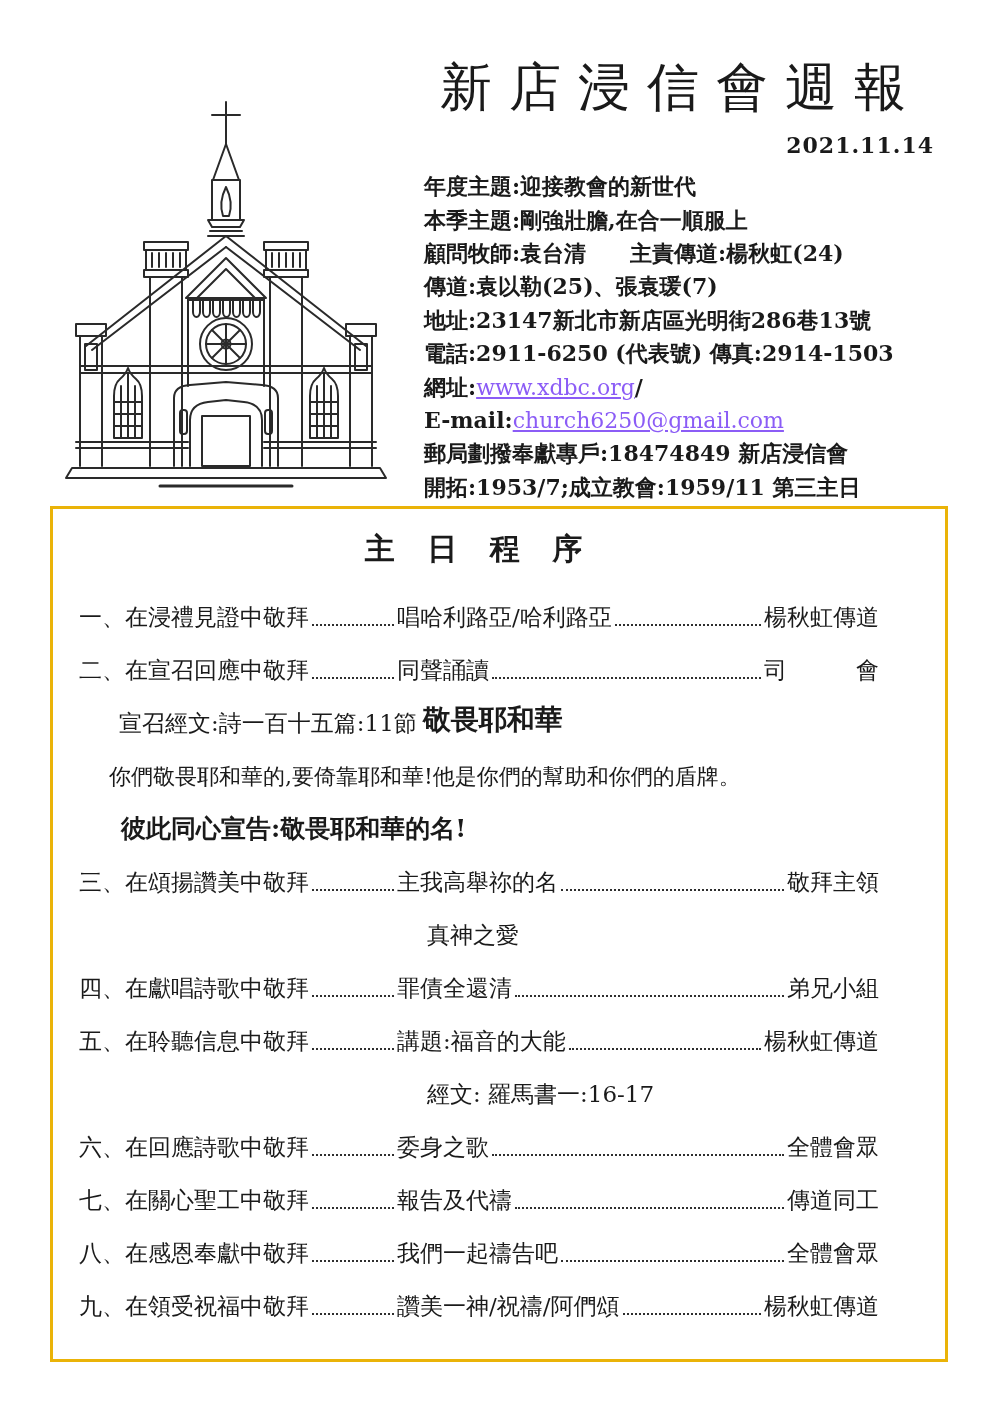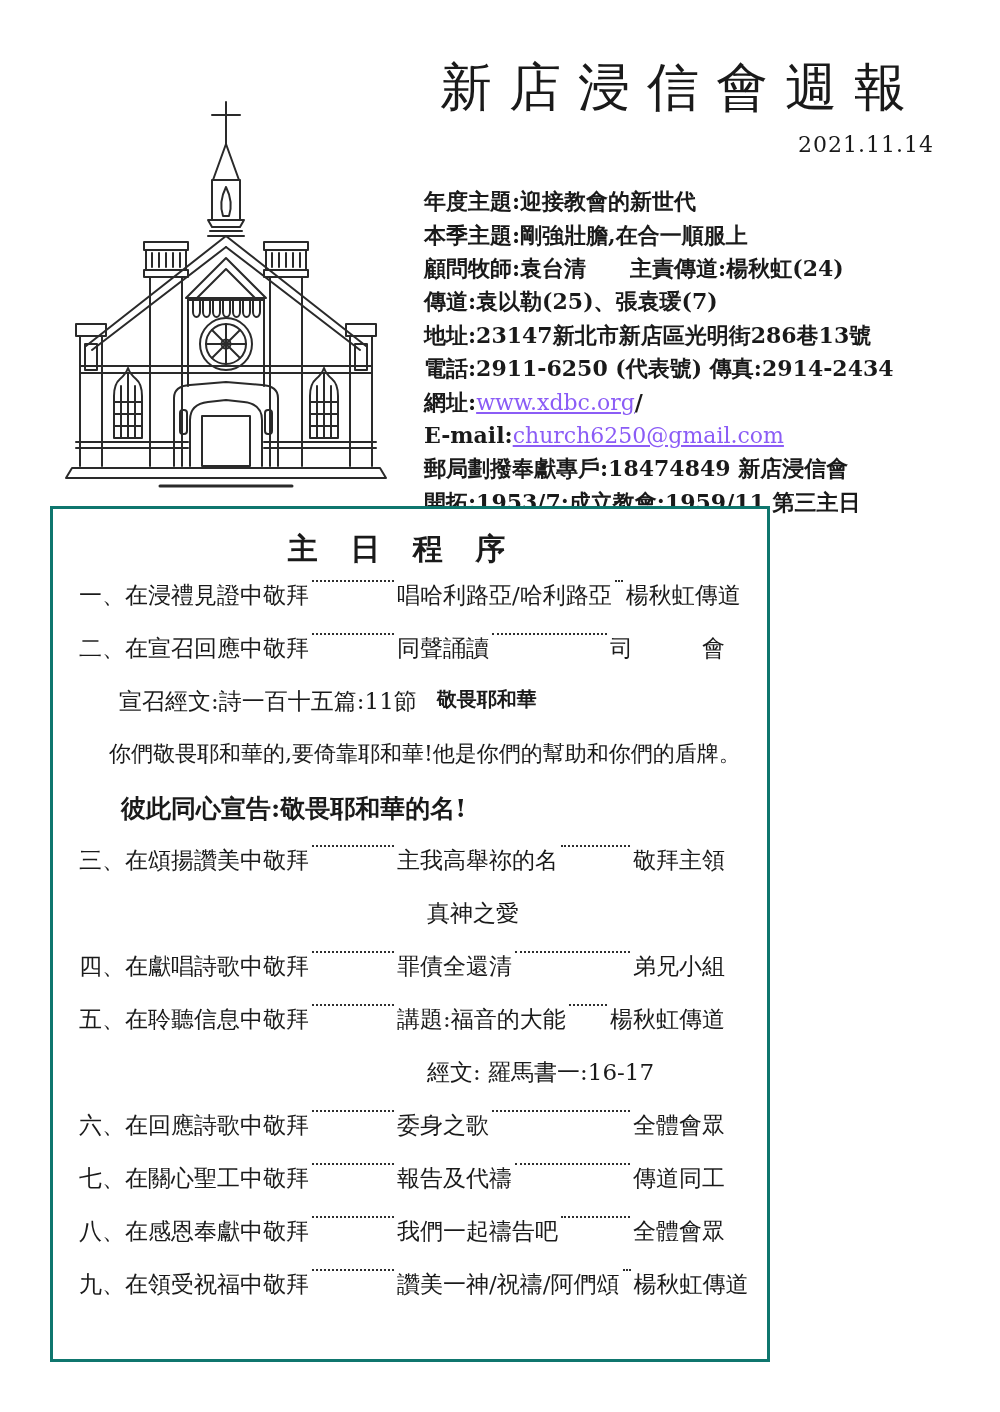--- a/index.html
+++ b/index.html
@@ -17,57 +17,57 @@
   .church-wrap { position:absolute; left:56px; top:96px; width:340px; height:400px; }
   .church-wrap svg { display:block; }
 
   
   .head-text { position:absolute; left:424px; top:42px; width:512px; }
   .masthead {
     font-size:52px; font-weight:500; letter-spacing:17px;
     white-space:nowrap; line-height:1.12; margin:16px;
   }
   .issue-date {
-    text-align:right; font-weight:normal; font-size:22px;
-    margin:14px 2px 28px 0; letter-spacing:1px;
+    text-align:right; font-weight:bold; font-size:22px;
+    margin:14px 2px 12px 0; letter-spacing:1px;
   }
   .info-line {
     font-size:22px; font-weight:bold; line-height:33.4px; white-space:nowrap;
   }
   .info-line a, .info-line .lnk {
     color:#8b5cf6; text-decoration:underline; font-weight:normal; cursor:pointer;margin-top:17px;
   }
 
   
   .program-box {
-    position:absolute; left:50px; top:506px; width:720px; height:856px;
-    border:3px solid #0f766e;
-    padding:12px 42px 0 26px;
+    position:absolute; left:50px; top:506px; width:898px; height:856px;
+    border:3px solid #eab308;
+    padding:12px 66px 0 26px;
     background:#fff;
   }
   .program-title {
     text-align:center; font-size:30px; font-weight:bold;
     letter-spacing:11px; margin:8px 0 10px 0;
   }
   .prow {
-    display:flex; align-items:flex-start;
+    display:flex; align-items:flex-end;
     height:53px; font-size:23px; white-space:nowrap;
   }
   .prow .pl, .prow .pm, .prow .pr { flex:0 0 auto; }
   .dots {
     border-bottom:2px dotted #2e2e2e;
     margin:0 3px 7px 3px; min-width:8px;
   }
   .dots.lead1 { flex:0 0 82px; }
   .dots.grow  { flex:1 1 10px; }
   .prow.sub1   { padding-left:40px; }
   .prow.verse  { padding-left:30px; font-size:22px; }
   .prow.proclaim { padding-left:42px; font-weight:bold; font-size:25px; }
   .prow.centered { padding-left:348px; }
-  .prow.sub1 .bold-ref { font-weight:bold; font-size:20px; margin-left:20px; }
+  .prow.sub1 .bold-ref { font-weight:bold; font-size:28px; margin-left:6px; }
 </style>
 </head>
 <body>
 
 <div class="church-wrap">
   <svg width="340" height="400" viewBox="0 0 340 400">
     <g fill="none" stroke="#2a2a2a" stroke-width="2" stroke-linecap="round" stroke-linejoin="round">
 
       <g>
         <path d="M170,6 V50"></path>
@@ -176,21 +176,21 @@
 <div class="head-text">
   <h1 class="masthead">新店浸信會週報</h1>
   <div class="issue-date">2021.11.14</div>
 
   <div>
     <div class="info-line">年度主題:迎接教會的新世代</div>
     <div class="info-line">本季主題:剛強壯膽,在合一順服上</div>
     <div class="info-line">顧問牧師:袁台清　　主責傳道:楊秋虹(24)</div>
     <div class="info-line">傳道:袁以勒(25)、張袁瑗(7)</div>
     <div class="info-line">地址:23147新北市新店區光明街286巷13號</div>
-    <div class="info-line">電話:2911-6250 (代表號) 傳真:2914-2434</div>
+    <div class="info-line">電話:2911-6250 (代表號) 傳真:2914-1503</div>
     <div class="info-line">
       <span>網址:</span><span class="lnk">www.xdbc.org</span><span>/</span>
     </div>
     <div class="info-line">
       <span>E-mail:</span><span class="lnk">church6250@gmail.com</span>
     </div>
     <div class="info-line">郵局劃撥奉獻專戶:18474849 新店浸信會</div>
     <div class="info-line">開拓:1953/7;成立教會:1959/11 第三主日</div>
   </div>
 </div>

